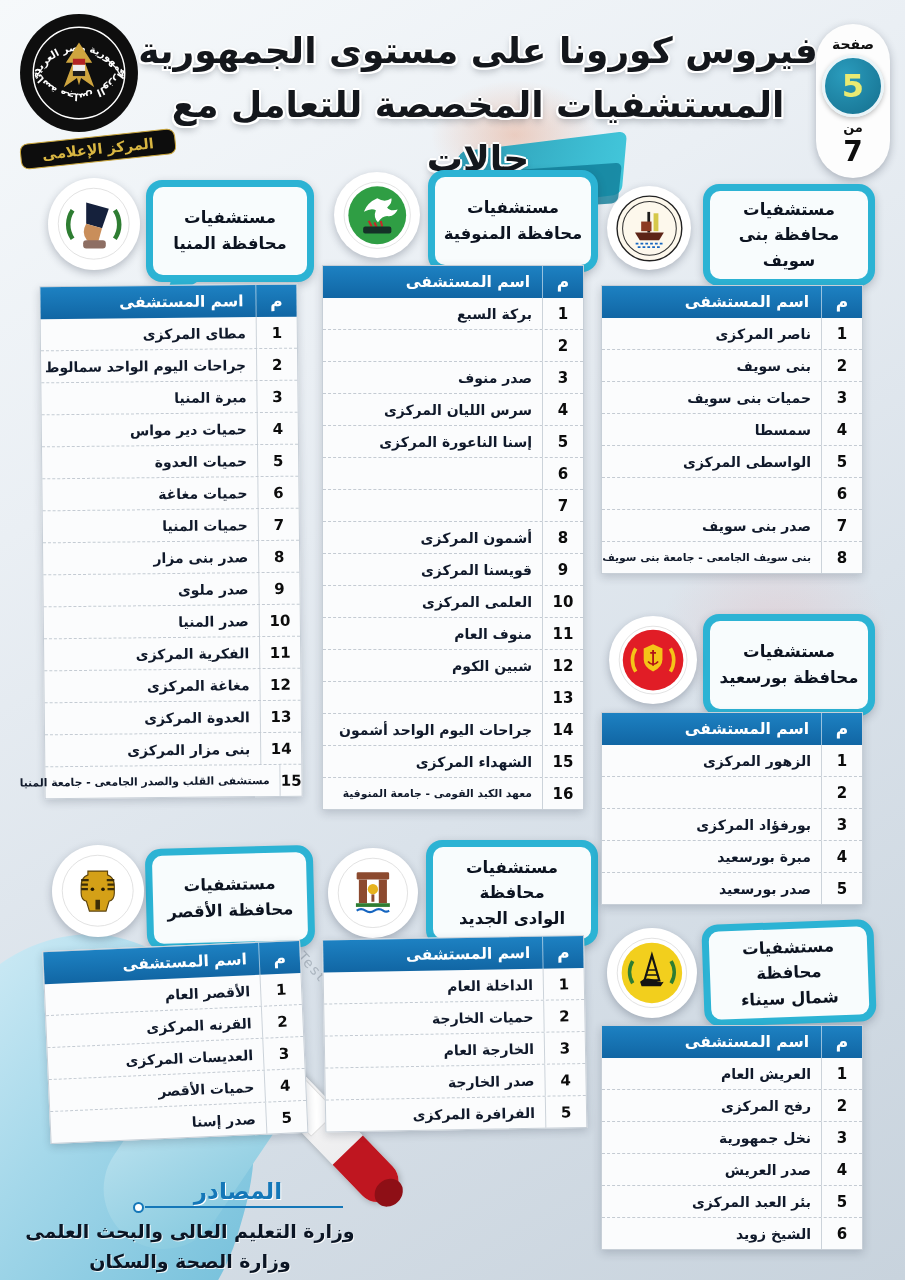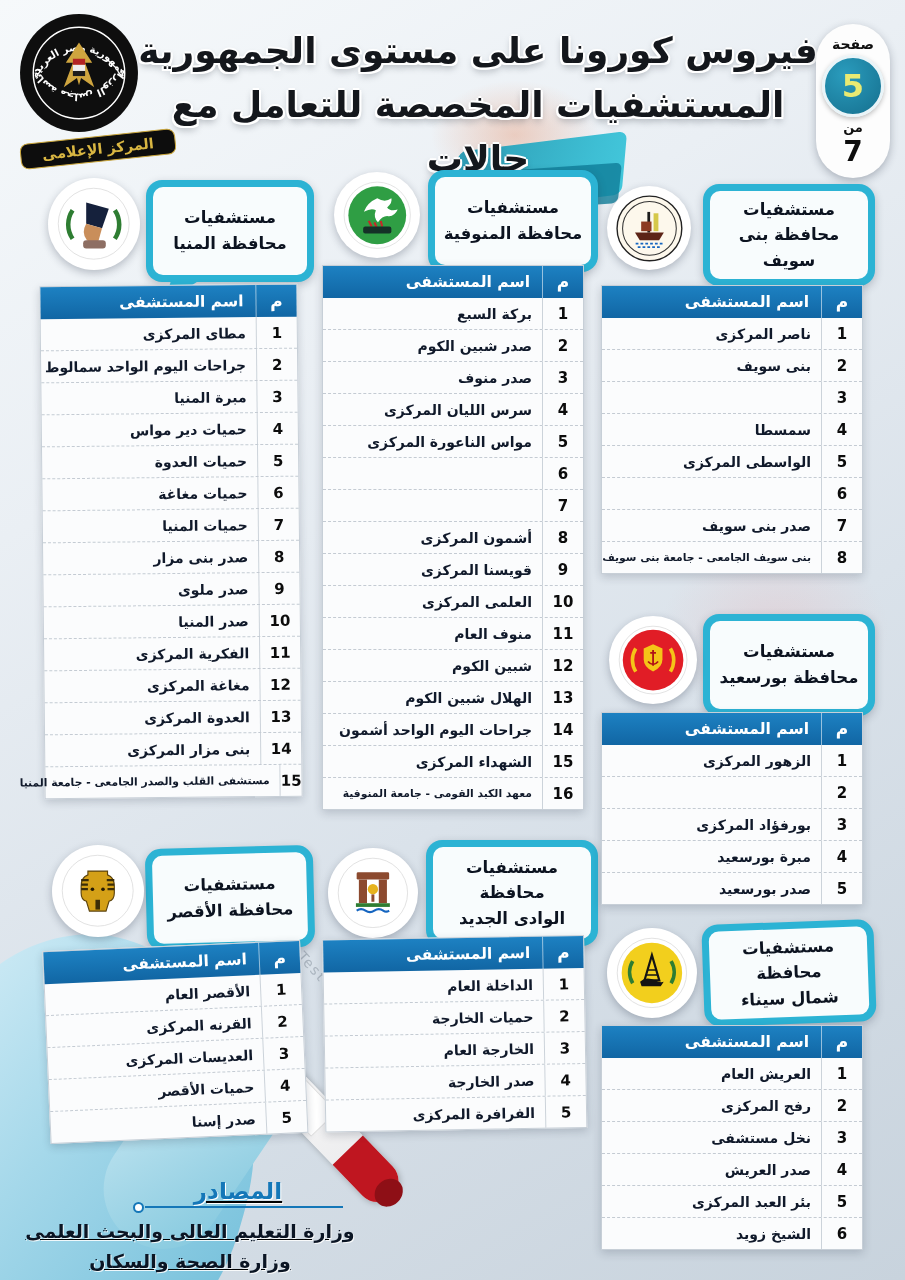--- a/index.html
+++ b/index.html
@@ -68,21 +68,21 @@
     border-left:1px solid rgba(255,255,255,.55);font-size:17px;font-weight:bold;}
   .thead .name{flex:1;display:flex;align-items:center;padding-right:12px;font-size:15.5px;font-weight:bold;}
   .trow{display:flex;direction:rtl;height:31px;}
   .trow + .trow{border-top:1px dashed #c4cbd3;}
   .trow .num{width:40px;display:flex;align-items:center;justify-content:center;
     border-left:1px solid #ccd3da;font-size:15px;font-weight:bold;color:#0c0c0c;}
   .trow .name{flex:1;display:flex;align-items:center;padding-right:10px;
     font-size:14px;font-weight:bold;color:#10192a;white-space:nowrap;}
   .trow .name.sm{font-size:10.8px;}
   
-  .sources{position:absolute;direction:rtl;text-decoration:underline;}
+  .sources{position:absolute;direction:rtl;}
   .src-title{color:#1477b8;font-size:23px;font-weight:bold;text-align:center;position:relative;left:48px;
     text-shadow:1px 1px 0 #fff;}
   .src-line{height:2px;background:#1477b8;margin:2px 12px 8px 120px;position:relative;}
   .src-line::before{content:"";position:absolute;left:-12px;top:-4px;width:7px;height:7px;
     border:2px solid #1477b8;border-radius:50%;background:#fff;}
   .src-item{font-size:19px;font-weight:bold;color:#0b1524;text-align:center;line-height:1.6;
     text-shadow:1px 1px 0 rgba(255,255,255,.85);}
 </style>
 </head>
 <body>
@@ -292,33 +292,32 @@
         <div class="num">م</div>
         <div class="name">اسم المستشفى</div>
       </div>
       <div>
           <div class="trow">
             <div class="num">1</div>
             <div class="name">بركة السبع</div>
           </div>
           <div class="trow">
             <div class="num">2</div>
-            <div class="name">صدر شبين الكوم</div>
           </div>
           <div class="trow">
             <div class="num">3</div>
             <div class="name">صدر منوف</div>
           </div>
           <div class="trow">
             <div class="num">4</div>
             <div class="name">سرس الليان المركزى</div>
           </div>
           <div class="trow">
             <div class="num">5</div>
-            <div class="name">مواس الناعورة المركزى</div>
+            <div class="name">إسنا الناعورة المركزى</div>
           </div>
           <div class="trow">
             <div class="num">6</div>
           </div>
           <div class="trow">
             <div class="num">7</div>
           </div>
           <div class="trow">
             <div class="num">8</div>
             <div class="name">أشمون المركزى</div>
@@ -334,21 +333,20 @@
           <div class="trow">
             <div class="num">11</div>
             <div class="name">منوف العام</div>
           </div>
           <div class="trow">
             <div class="num">12</div>
             <div class="name">شبين الكوم</div>
           </div>
           <div class="trow">
             <div class="num">13</div>
-            <div class="name">الهلال شبين الكوم</div>
           </div>
           <div class="trow">
             <div class="num">14</div>
             <div class="name">جراحات اليوم الواحد أشمون</div>
           </div>
           <div class="trow">
             <div class="num">15</div>
             <div class="name">الشهداء المركزى</div>
           </div>
           <div class="trow">
@@ -435,20 +433,21 @@
           <div class="trow">
             <div class="num">1</div>
             <div class="name">ناصر المركزى</div>
           </div>
           <div class="trow">
             <div class="num">2</div>
             <div class="name">بنى سويف</div>
           </div>
           <div class="trow">
             <div class="num">3</div>
+            <div class="name">حميات بنى سويف</div>
           </div>
           <div class="trow">
             <div class="num">4</div>
             <div class="name">سمسطا</div>
           </div>
           <div class="trow">
             <div class="num">5</div>
             <div class="name">الواسطى المركزى</div>
           </div>
           <div class="trow">
@@ -539,21 +538,21 @@
           <div class="trow">
             <div class="num">1</div>
             <div class="name">العريش العام</div>
           </div>
           <div class="trow">
             <div class="num">2</div>
             <div class="name">رفح المركزى</div>
           </div>
           <div class="trow">
             <div class="num">3</div>
-            <div class="name">نخل مستشفى</div>
+            <div class="name">نخل جمهورية</div>
           </div>
           <div class="trow">
             <div class="num">4</div>
             <div class="name">صدر العريش</div>
           </div>
           <div class="trow">
             <div class="num">5</div>
             <div class="name">بئر العبد المركزى</div>
           </div>
           <div class="trow">

